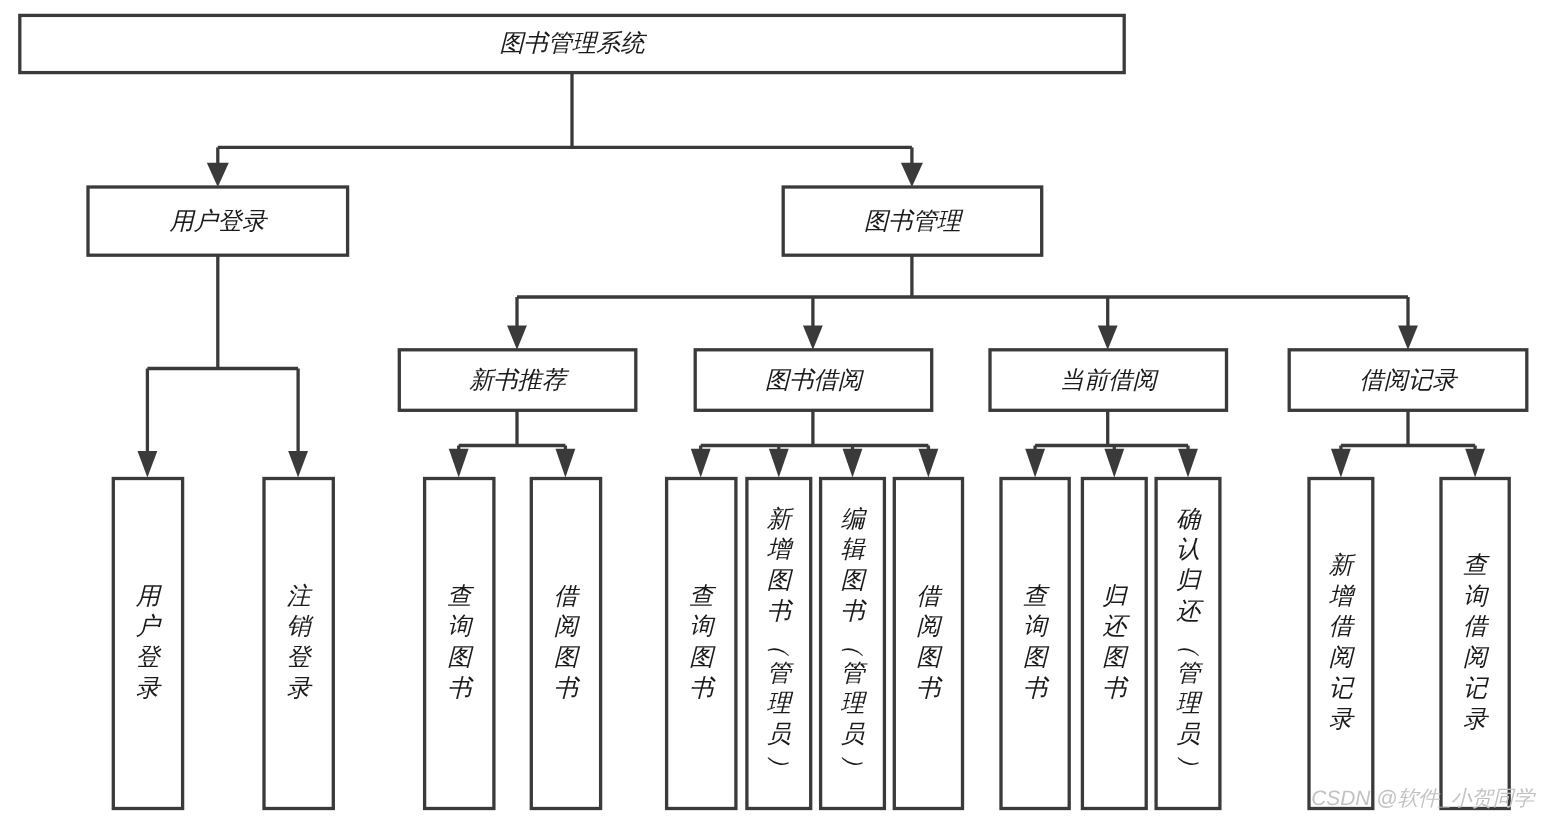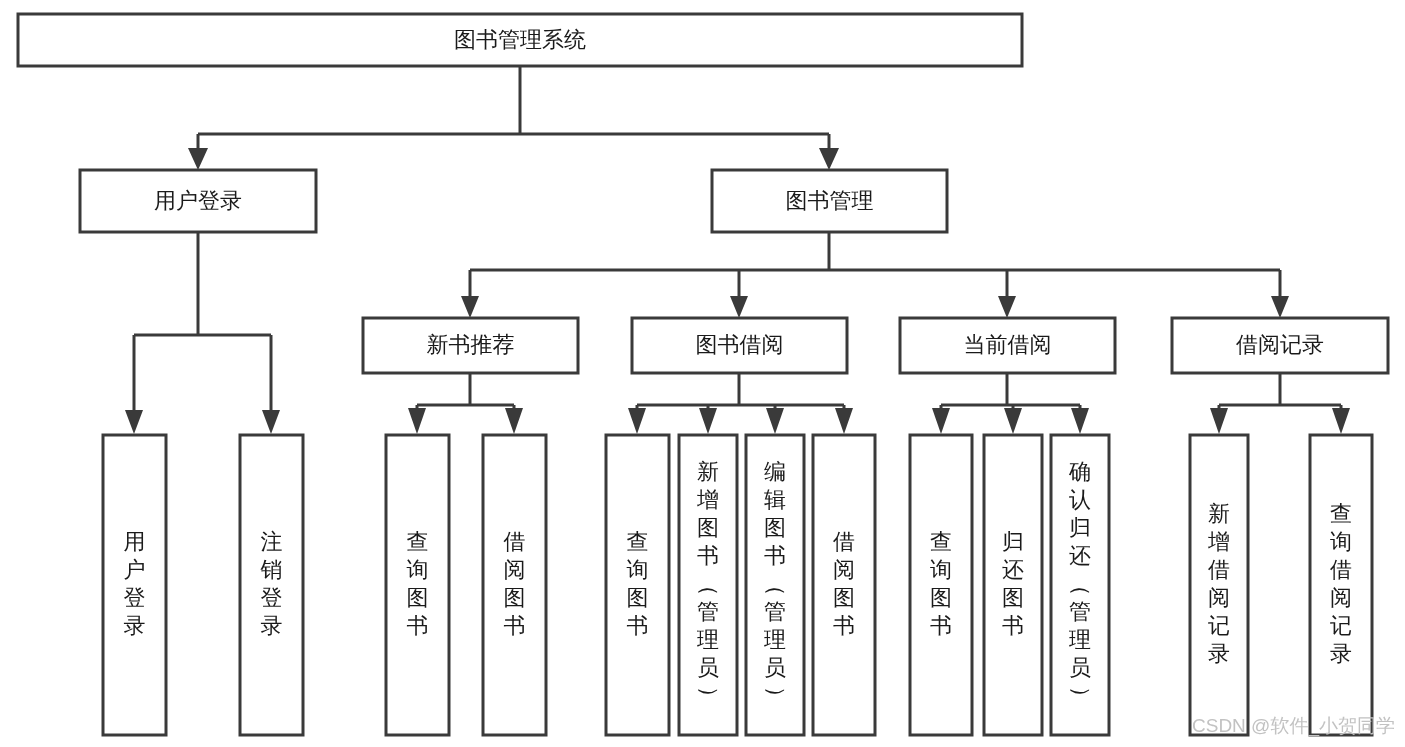--- a/index.html
+++ b/index.html
@@ -11,20 +11,21 @@
     width: 1405px;
     height: 747px;
     font-family: "Liberation Sans", "DejaVu Sans", sans-serif;
     overflow: hidden;
     position: relative;
   }
   #diagram-root {
     position: relative;
     width: 1405px;
     height: 747px;
+    font-style: italic;
   }
   svg.diagram-layer {
     position: absolute;
     top: 0;
     left: 0;
     width: 1405px;
     height: 747px;
   }
   .node-box {
     fill: #ffffff;

